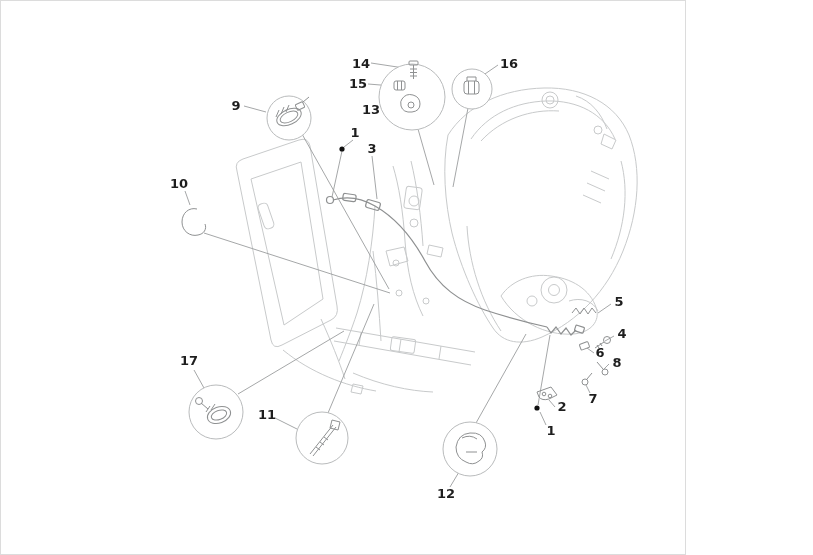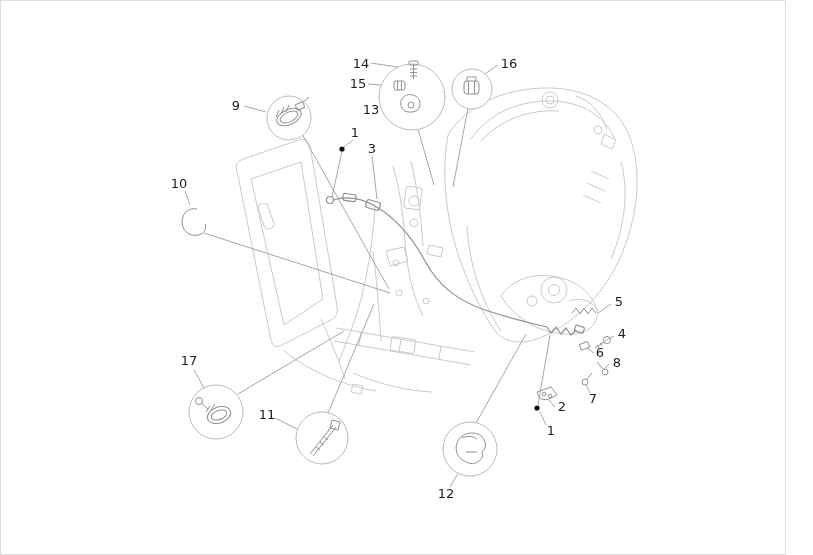--- a/index.html
+++ b/index.html
@@ -1,23 +1,24 @@
 <!DOCTYPE html>
 <html><head>
 <meta charset="utf-8">
 <style>
   html,body{margin:0;padding:0;background:#ffffff;}
   .canvas{
     position:relative;
-    width:786px;height:555px;
+    width:686px;height:555px;
     box-sizing:border-box;
     border:1px solid #dcdcdc;
     background:#ffffff;
     font-family:"Liberation Sans", sans-serif;
     overflow:hidden;
+    font-weight:bold;
   }
   svg{position:absolute;inset:0;}
   text{
     font-family:"DejaVu Sans","Liberation Sans",sans-serif;
     font-size:13px;
   }
 </style>
 </head>
 <body>
 

